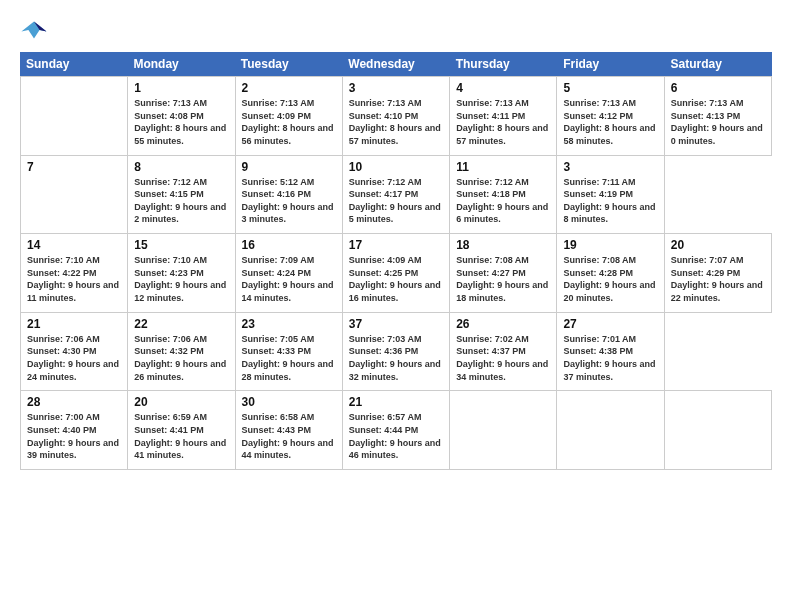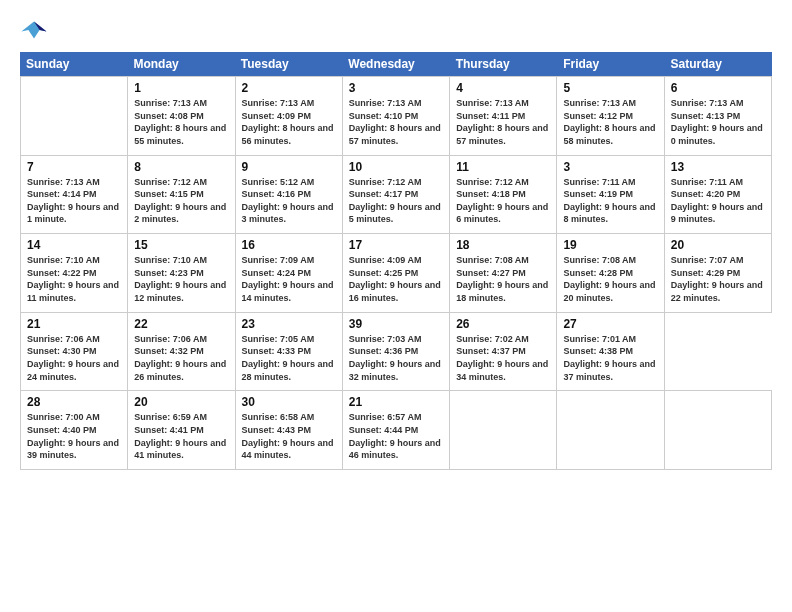--- a/index.html
+++ b/index.html
@@ -188,24 +188,20 @@
             <span class="day-num">6</span>
             <div class="day-info">Sunrise: 7:13 AM
 Sunset: 4:13 PM
 Daylight: 9 hours
 and 0 minutes.</div>
           </div>
         </div>
         <div class="cal-row">
           <div class="cal-cell">
             <span class="day-num">7</span>
-            <div class="day-info">Sunrise: 7:13 AM
-Sunset: 4:14 PM
-Daylight: 9 hours
-and 1 minute.</div>
           </div>
           <div class="cal-cell">
             <span class="day-num">8</span>
             <div class="day-info">Sunrise: 7:12 AM
 Sunset: 4:15 PM
 Daylight: 9 hours
 and 2 minutes.</div>
           </div>
           <div class="cal-cell">
             <span class="day-num">9</span>
@@ -228,27 +224,20 @@
 Daylight: 9 hours
 and 6 minutes.</div>
           </div>
           <div class="cal-cell">
             <span class="day-num">3</span>
             <div class="day-info">Sunrise: 7:11 AM
 Sunset: 4:19 PM
 Daylight: 9 hours
 and 8 minutes.</div>
           </div>
-          <div class="cal-cell">
-            <span class="day-num">13</span>
-            <div class="day-info">Sunrise: 7:11 AM
-Sunset: 4:20 PM
-Daylight: 9 hours
-and 9 minutes.</div>
-          </div>
         </div>
         <div class="cal-row">
           <div class="cal-cell">
             <span class="day-num">14</span>
             <div class="day-info">Sunrise: 7:10 AM
 Sunset: 4:22 PM
 Daylight: 9 hours
 and 11 minutes.</div>
           </div>
           <div class="cal-cell">
@@ -310,21 +299,21 @@
 and 26 minutes.</div>
           </div>
           <div class="cal-cell">
             <span class="day-num">23</span>
             <div class="day-info">Sunrise: 7:05 AM
 Sunset: 4:33 PM
 Daylight: 9 hours
 and 28 minutes.</div>
           </div>
           <div class="cal-cell">
-            <span class="day-num">39</span>
+            <span class="day-num">37</span>
             <div class="day-info">Sunrise: 7:03 AM
 Sunset: 4:36 PM
 Daylight: 9 hours
 and 32 minutes.</div>
           </div>
           <div class="cal-cell">
             <span class="day-num">26</span>
             <div class="day-info">Sunrise: 7:02 AM
 Sunset: 4:37 PM
 Daylight: 9 hours

